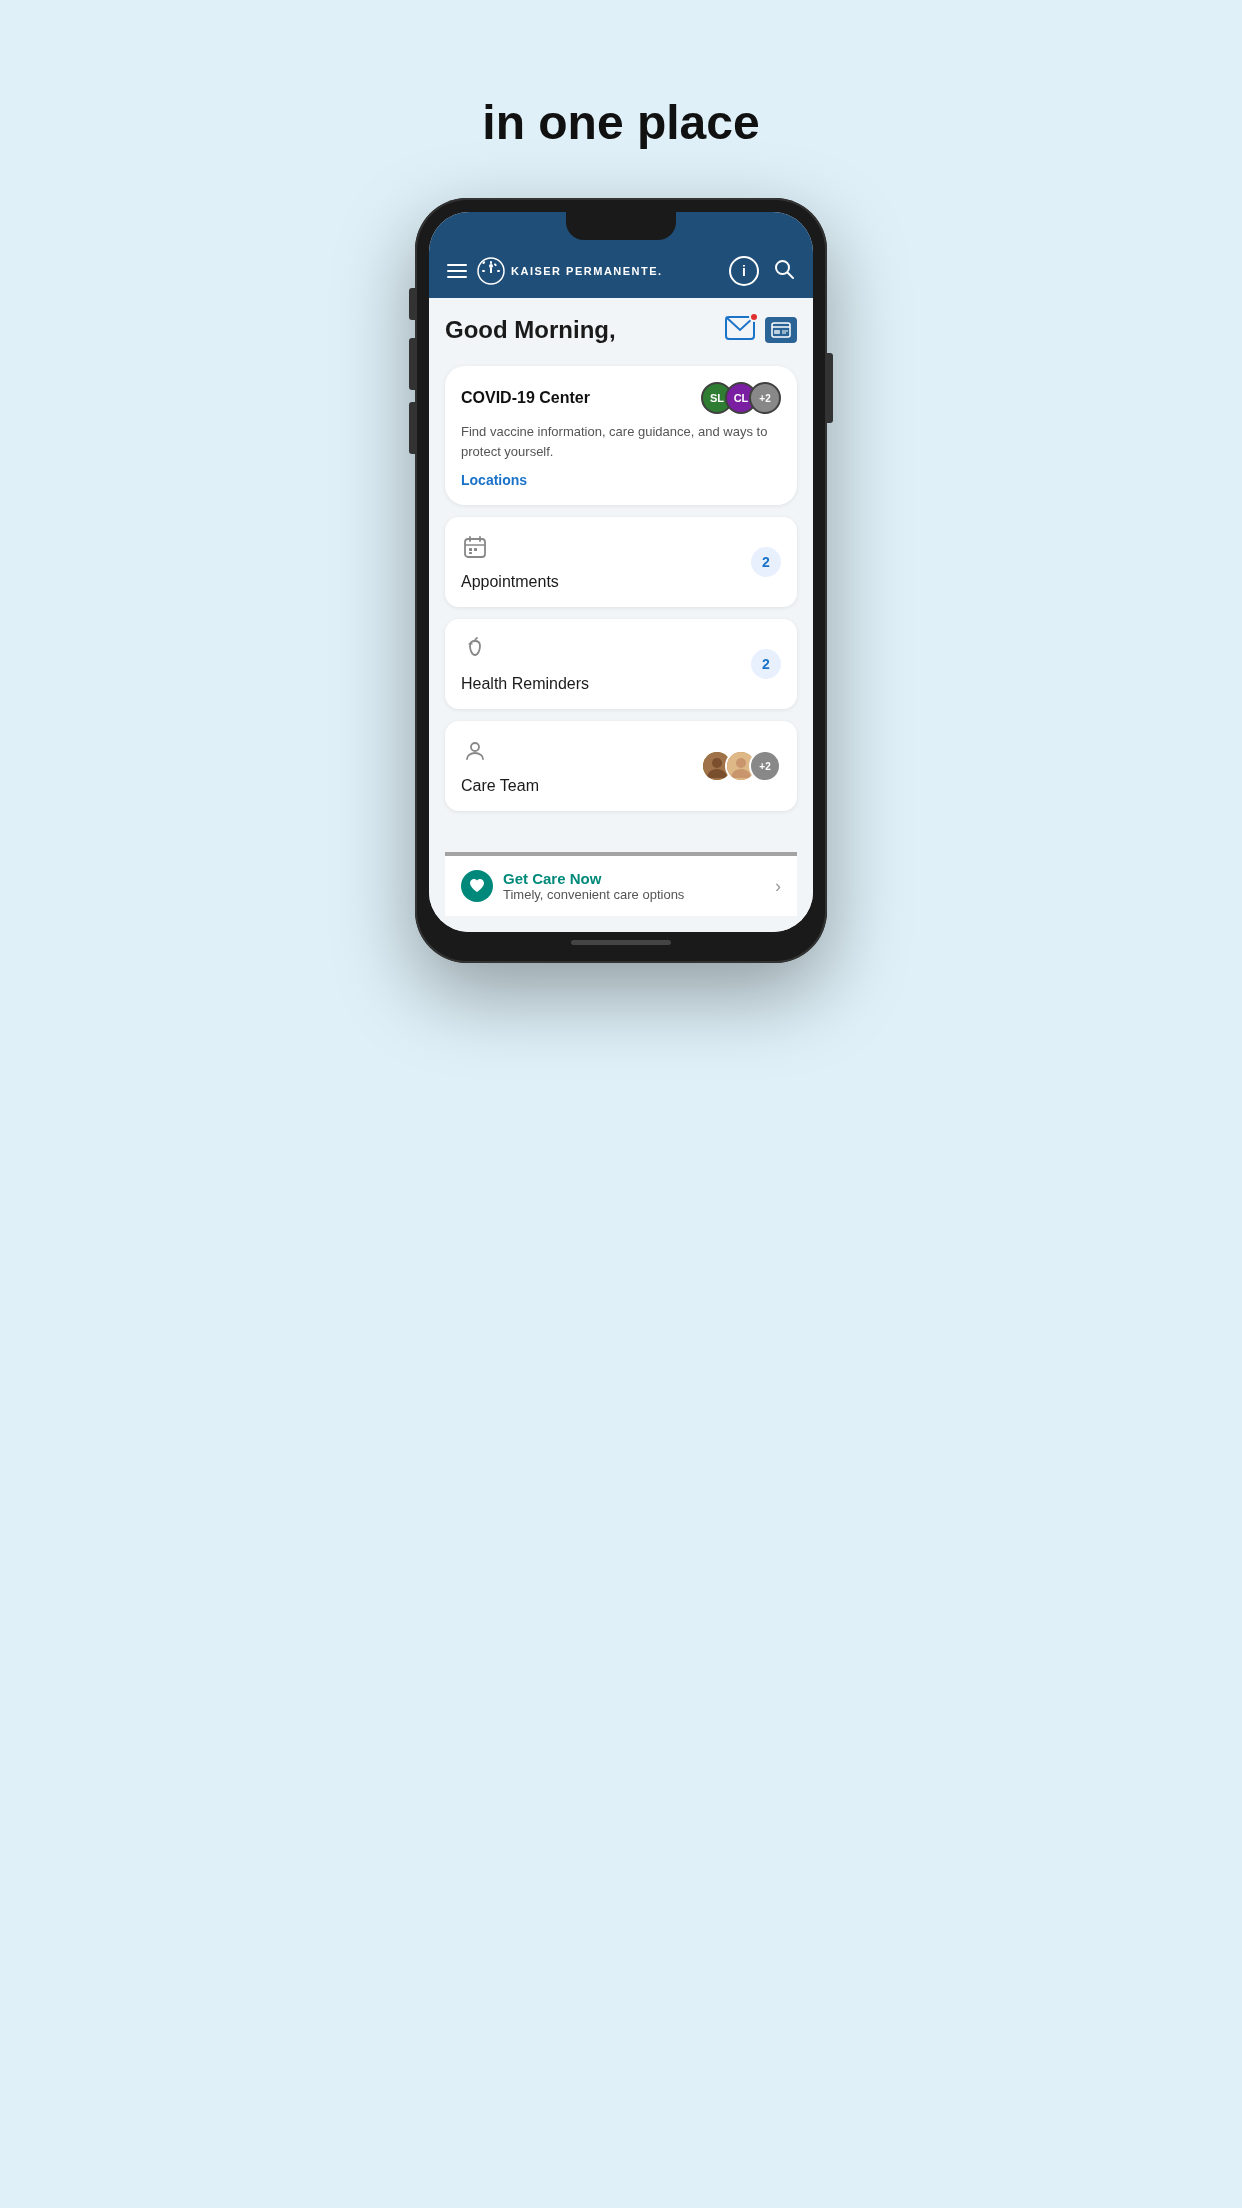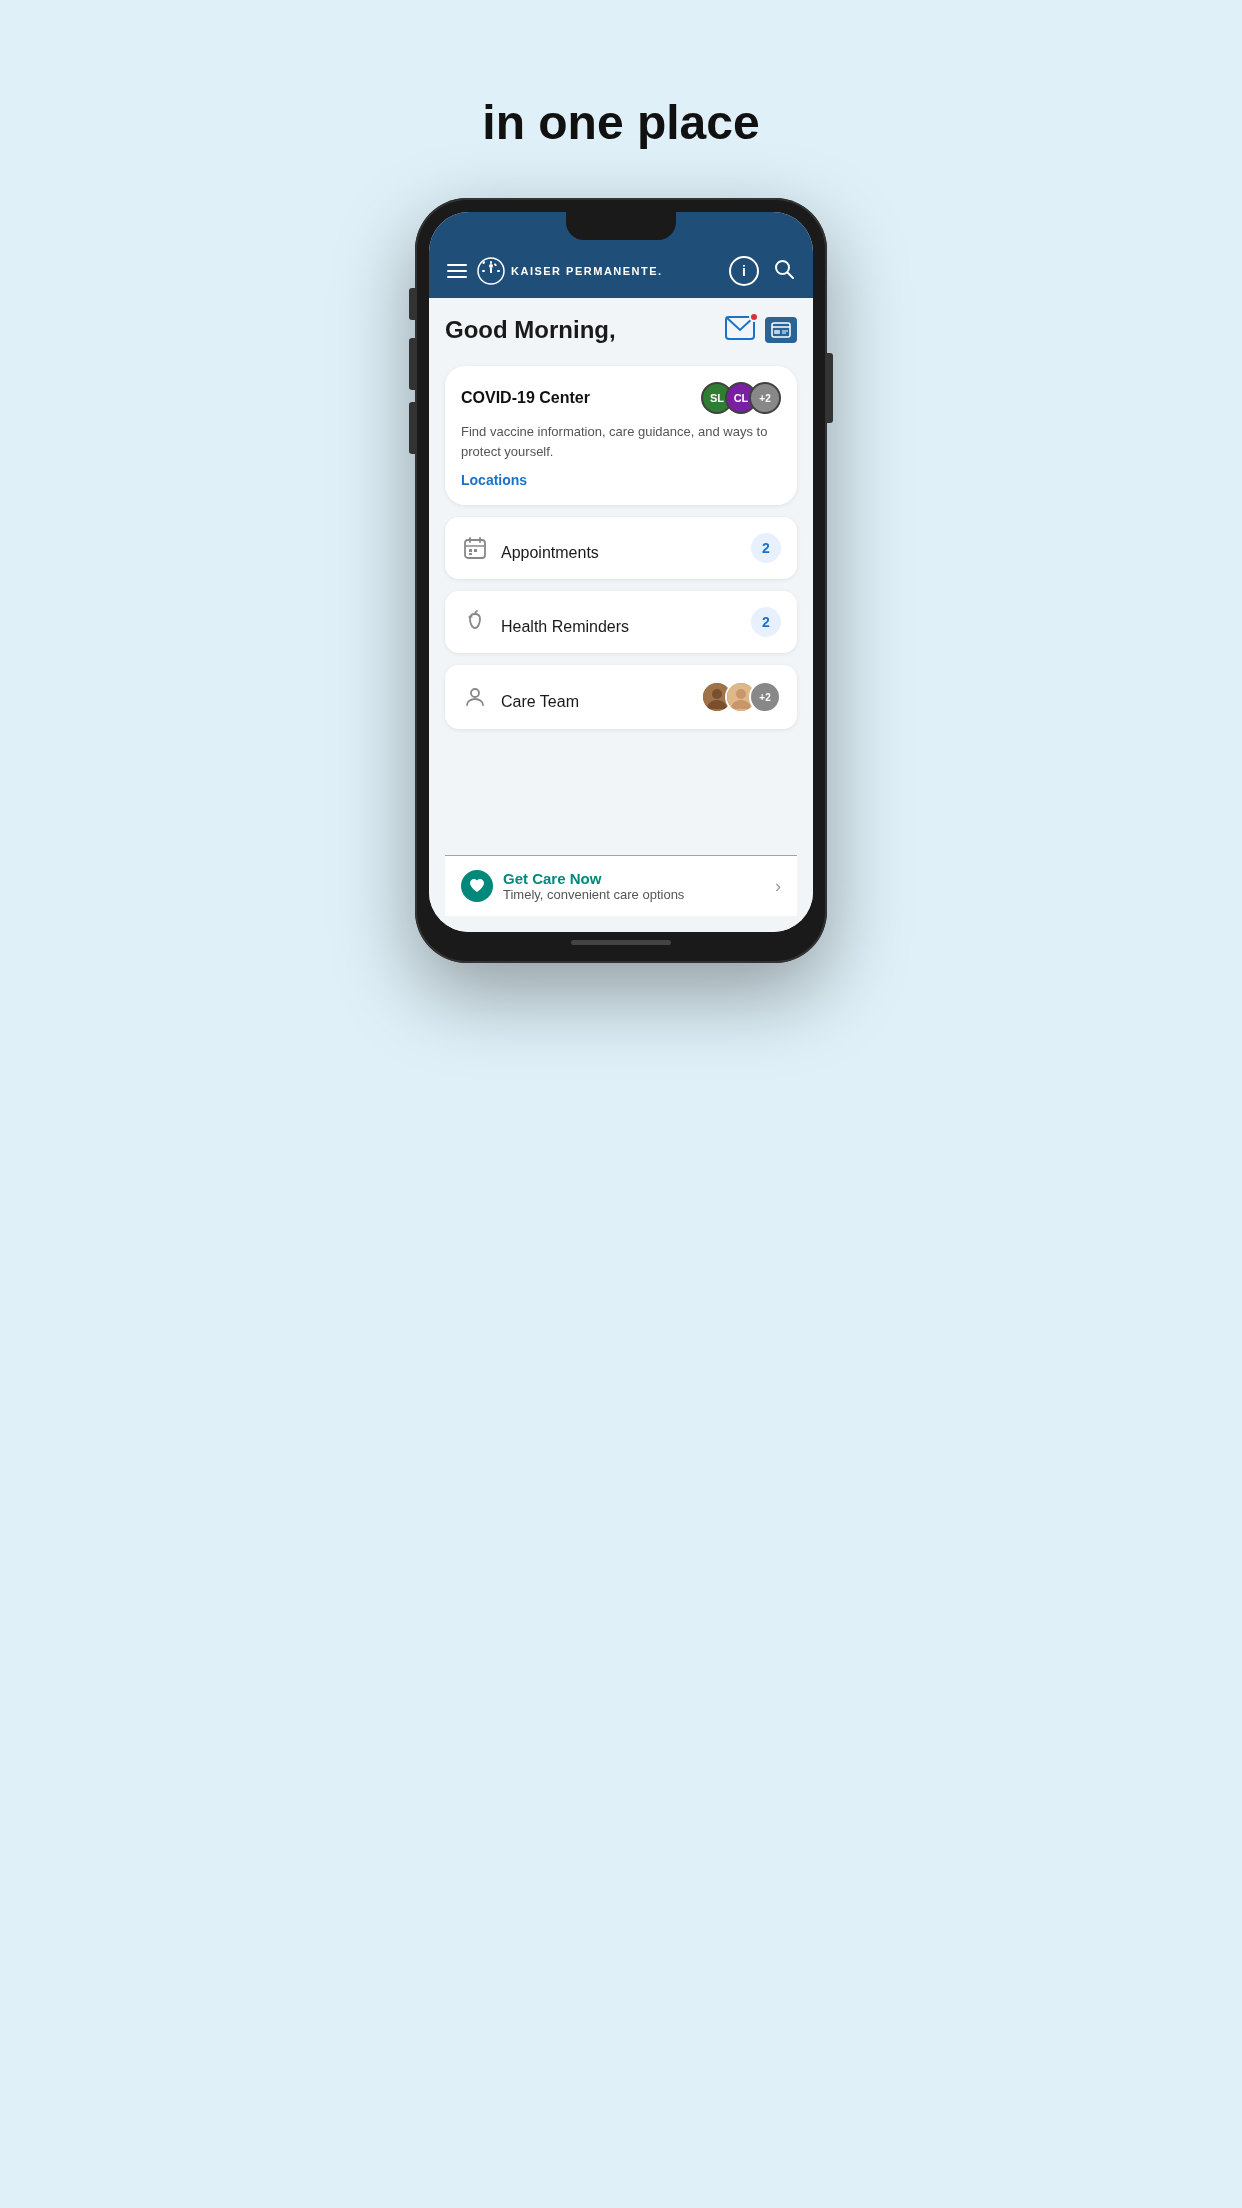--- a/index.html
+++ b/index.html
@@ -294,22 +294,23 @@
       padding: 16px;
       box-shadow: 0 1px 4px rgba(0,0,0,0.08);
       display: flex;
       align-items: center;
       justify-content: space-between;
       cursor: pointer;
     }
 
     .list-card-left {
       display: flex;
-      align-items: flex-end;
+      align-items: flex-start;
       gap: 12px;
+      flex-direction: column;
     }
 
     .list-card-icon {
       width: 28px;
       height: 28px;
       display: flex;
       align-items: center;
       justify-content: center;
       color: #666;
       font-size: 20px;
@@ -366,21 +367,21 @@
       color: white;
       font-size: 10px;
     }
 
     
     .spacer { flex: 1; }
 
     
     .bottom-banner {
       background: white;
-      border-top: 1px solid #a3a3a3;
+      border-top: 4px solid #a3a3a3;
       padding: 14px 16px;
       display: flex;
       align-items: center;
       justify-content: space-between;
       cursor: pointer;
     }
 
     .bottom-banner-left {
       display: flex;
       align-items: center;

